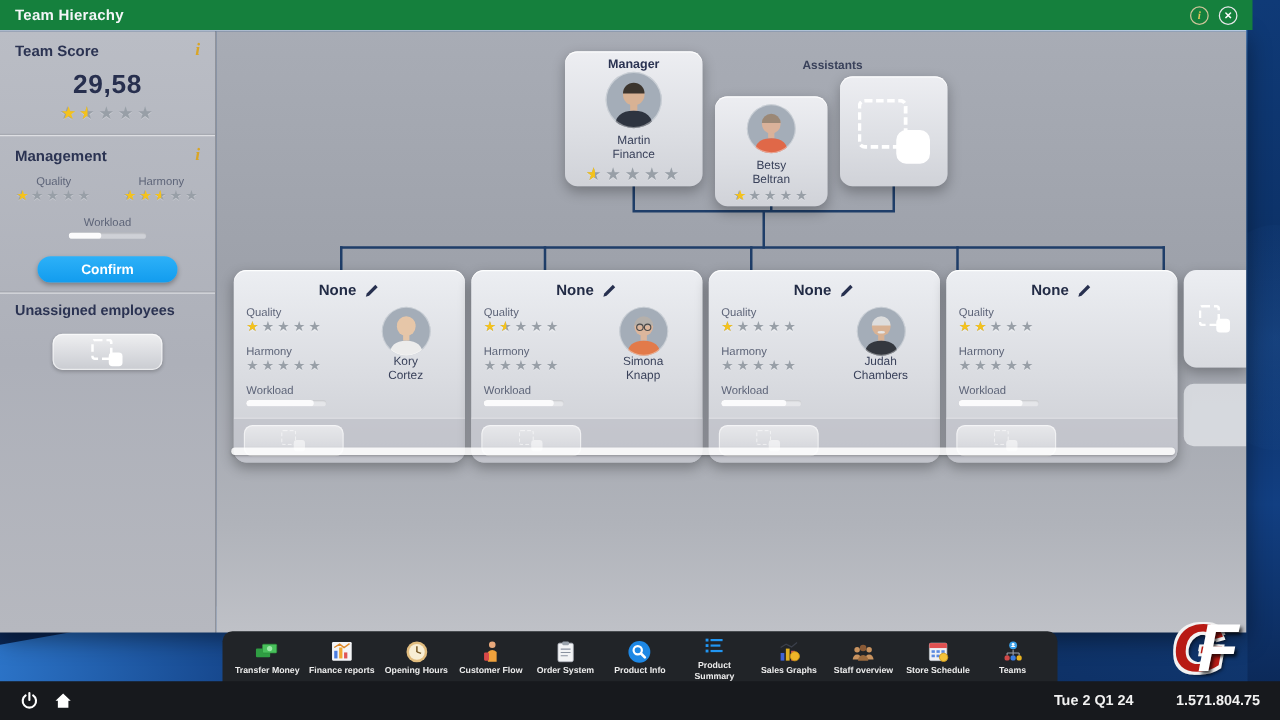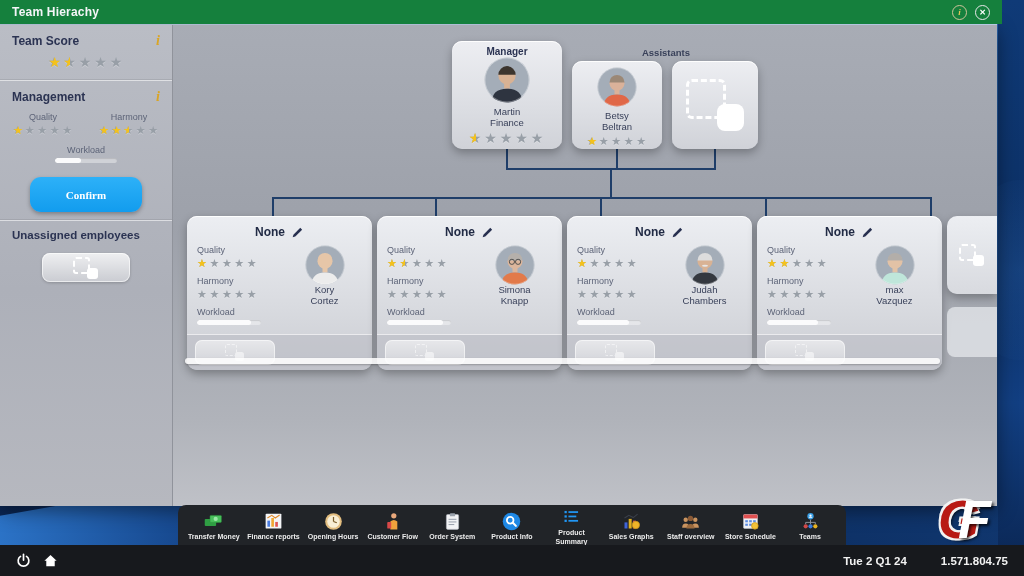--- a/index.html
+++ b/index.html
@@ -46,23 +46,23 @@
   .side-sep { border-top:1px solid rgba(255,255,255,.55); box-shadow:0 -1px 0 rgba(0,0,0,.08); margin-top:8px; }
   .mgmt-cols { display:flex; margin-top:4px; }
   .mgmt-col { width:50%; text-align:center; }
   .stat-label { font-size:9px; color:#5d6478; }
   .mgmt-col .stars { font-size:11px; }
   .workload-wrap { text-align:center; margin-top:5px; }
   .bar { height:5px; border-radius:3px; background:rgba(255,255,255,.38); overflow:hidden;
     box-shadow:inset 0 1px 1px rgba(0,0,0,.12); }
   .bar .fill { height:100%; background:#fbfbfc; border-radius:3px; }
   .bar-mgmt { width:62px; margin:3px auto 0 auto; }
-  .confirm-btn { display:block; margin:14px auto 0 auto; width:112px; height:35px; border:none; border-radius:11px;
+  .confirm-btn { display:block; margin:14px auto 0 auto; width:112px; height:21px; border:none; border-radius:11px;
     background:linear-gradient(180deg,#2db1f8,#129cee); color:#fff; font-weight:bold; font-size:11px;
-    font-family:Liberation Serif, serif; cursor:pointer; box-shadow:0 2px 4px rgba(0,0,0,.3); }
+    font-family:Liberation Sans, sans-serif; cursor:pointer; box-shadow:0 2px 4px rgba(0,0,0,.3); }
   .unassigned-head { padding:8px 12px 4px 12px; font-size:11.5px; font-weight:bold; color:#2b3352; }
   .side-slot { margin:8px auto 0 auto; width:88px; height:29px; border-radius:8px;
     background:linear-gradient(180deg,rgba(255,255,255,.8),rgba(255,255,255,.35));
     box-shadow:0 1px 3px rgba(0,0,0,.2), inset 0 0 0 1px rgba(255,255,255,.6);
     display:flex; align-items:center; justify-content:center; cursor:pointer; }
 
   
   .stars { display:inline-flex; gap:1px; line-height:1; }
   .st { position:relative; display:inline-block; width:1.04em; height:1em; }
   .stb,.stf { position:absolute; left:0; top:0; height:1.15em; }
@@ -85,21 +85,21 @@
   .faint { opacity:.55; }
 
   
   .card { position:absolute; border-radius:10px;
     background:linear-gradient(180deg,#edeef2 0%,#dcdee3 60%,#d0d2d8 100%);
     box-shadow:0 4px 10px rgba(0,0,0,.28), inset 0 1px 0 rgba(255,255,255,.9); }
   .mgr-card { left:279px; top:16px; width:110px; height:108px; text-align:center; padding-top:5px; }
   .role-label { font-size:10px; font-weight:bold; color:#2b3352; }
   .asst-label { position:absolute; left:418px; top:22px; width:150px; text-align:center;
     font-size:9.5px; font-weight:bold; color:#39415a; }
-  .asst-card { left:399px; top:36px; width:90px; height:88px; text-align:center; padding-top:6px; }
+  .asst-card { left:399px; top:52px; width:90px; height:88px; text-align:center; padding-top:6px; }
   .slot-card { left:499px; top:36px; width:86px; height:88px; display:flex; align-items:center;
     justify-content:center; cursor:pointer; }
   .pname { font-size:9.5px; color:#39415a; line-height:1.15; margin-top:0; }
   .mgr-card .stars { font-size:14px; margin-top:2px; }
   .asst-card .stars { font-size:11px; margin-top:2px; }
 
   .avatar { display:inline-block; }
   .avsvg { display:block; }
   .av-lg { width:46px; height:46px; }
   .av-md { width:40px; height:40px; }
@@ -180,20 +180,21 @@
   </span>
 </div>
 
 <div class="panel-wrap">
 
   <div class="sidebar">
     <div class="side-head">
       <span class="side-head-title">Team Score</span>
       <span class="i-icon">i</span>
     </div>
+    <div class="score-value">29,58</div>
     <div class="score-stars">
       <span class="stars">
           <span class="st">
             <span class="stb">★</span>
             <span class="stf" style="width:100%">★</span>
           </span>
           <span class="st">
             <span class="stb">★</span>
             <span class="stf" style="width:50%">★</span>
           </span>
@@ -714,42 +715,20 @@
               <span class="st">
                 <span class="stb">★</span>
                 <span class="stf" style="width:0%">★</span>
               </span>
             </span>
           <div class="stat-label">Workload</div>
           <div class="bar bar-card">
               <div class="fill" style="width: 80%;"></div>
             </div>
         </div>
-        <div class="tperson">
-          <span class="avatar av-md" style="--skin: #e2c2a6; --hair: #b3aea9; --shirt: #bfe6da; --glasses: none; --mustache: none;">
-            <svg class="avsvg" viewBox="0 0 48 48">
-                <circle cx="24" cy="24" r="23.5" fill="#a4adb8"></circle>
-                <g clip-path="url(#avclip)">
-                  <rect x="21" y="25" width="6" height="8" fill="var(--skin)"></rect>
-                  <circle cx="24" cy="19.5" r="9" fill="var(--skin)"></circle>
-                  <path d="M15 18.5 a9 9 0 0 1 18 0 z" fill="var(--hair)"></path>
-                  <g style="display:var(--glasses,none)" fill="none" stroke="#4a4a4a" stroke-width="1.1">
-                    <circle cx="20.3" cy="20.2" r="3.1"></circle>
-                    <circle cx="27.7" cy="20.2" r="3.1"></circle>
-                    <path d="M23.4 20.2 h1.2"></path>
-                  </g>
-                  <ellipse style="display:var(--mustache,none)" cx="24" cy="25" rx="3.6" ry="1.2" fill="#e6e6e6"></ellipse>
-                  <path d="M8 48 q0 -15 16 -15 q16 0 16 15 z" fill="var(--shirt)"></path>
-                </g>
-                <circle cx="24" cy="24" r="23" fill="none" stroke="rgba(255,255,255,.4)"></circle>
-              </svg>
-          </span>
-          <div class="pname">max</div>
-          <div class="pname">Vazquez</div>
-        </div>
       </div>
       <div class="tcard-foot">
         <span class="tslot">
             <span class="dicon sm faint"></span>
           </span>
       </div>
     </div>
 
     <div class="partial-card">
       <span class="dicon md"></span>

